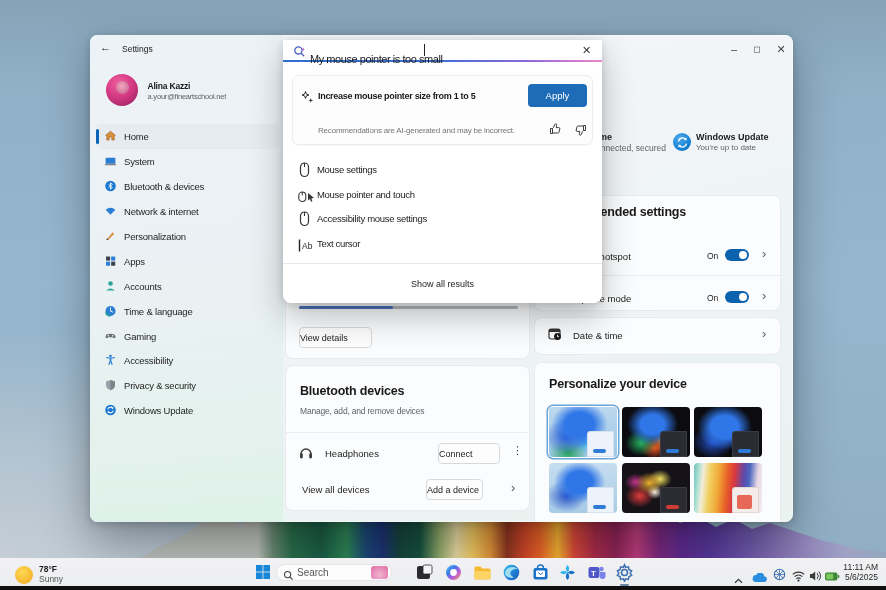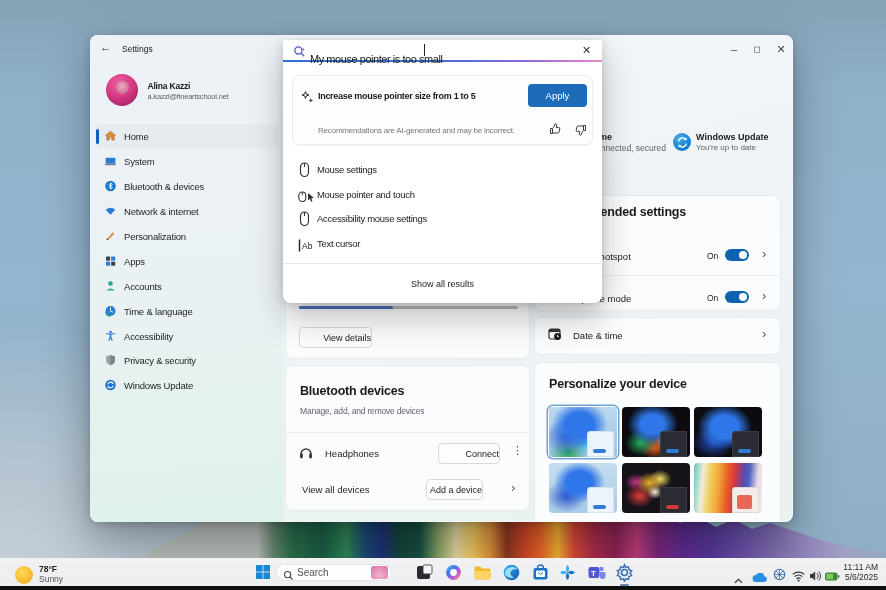--- a/index.html
+++ b/index.html
@@ -47,21 +47,21 @@
 .wuico{position:absolute;left:390px;top:98px;width:18px;height:18px;border-radius:50%;
 background:radial-gradient(circle at 35% 30%,#4fa8e8,#1583d6 60%,#0b6cc0);}
 .wuico svg{position:absolute;left:2.5px;top:2.5px}
 .wutitle{position:absolute;left:413px;top:97px;font-size:9px;font-weight:bold;color:#1b1b1b}
 .wusub{position:absolute;left:413px;top:108px;font-size:8px;color:#5f6368}
 
 .tog{position:absolute;width:24px;height:12px;border-radius:6.5px;background:#0d62ad}
 .tog:after{content:"";position:absolute;right:2px;top:2px;width:8px;height:8px;border-radius:50%;background:#fff}
 
 .btn{position:absolute;background:#fdfdfd;border:1px solid #d7dadd;border-radius:4px;
-font-size:9px;color:#1b1b1b;text-align:right}
+font-size:9px;color:#1b1b1b;text-align:left}
 
 .thumb{position:absolute;width:68px;height:50px;border-radius:4px;overflow:hidden}
 .minwin{position:absolute;border-radius:3px 0 0 0}
 .minbar{position:absolute;border-radius:2px}
 
 #overlay{position:absolute;left:283px;top:40px;width:319px;height:263px;border-radius:0 0 8px 8px;
 background:#fff;box-shadow:0 14px 34px rgba(0,0,0,.25),0 2px 8px rgba(0,0,0,.14)}
 #searchbar{position:absolute;left:0px;top:0px;width:319px;height:20px;background:#fff;border-radius:3px 3px 0 0}
 #searchgrad{position:absolute;left:0px;top:20px;width:319px;height:2px;
 background:linear-gradient(90deg,#2e6fd0 0%,#3f6fd4 48%,#8a6ad8 76%,#d27ad0 92%,#e88ad0 100%)}
@@ -135,21 +135,21 @@
 
 <div id="win">
   <div id="sidebar"></div>
   <div class="backarrow">←</div>
   <div class="apptitle">Settings</div>
   <div class="caption" style="left:637px">–</div>
   <div class="caption" style="left:660px;font-size:9px">◻</div>
   <div class="caption" style="left:684px">✕</div>
   <div class="avatar"></div>
   <div class="pname">Alina Kazzi</div>
-  <div class="pmail">a.kazzi@fineartschool.net</div>
+  <div class="pmail">a.your@fineartschool.net</div>
   <div class="nav" id="nav">
     <div class="navrow sel">
           <span class="navico">
             <svg viewBox="0 0 16 16">
               <path d="M8 2 L14 7.2 L12.6 7.2 L12.6 13 L9.6 13 L9.6 9.2 L6.4 9.2 L6.4 13 L3.4 13 L3.4 7.2 L2 7.2 Z" fill="#d8913c" stroke="#a05a20" stroke-width=".7"></path>
             </svg>
           </span>
           <span class="navtxt">Home</span>
         </div>
     <div class="navrow">
@@ -209,20 +209,30 @@
         </div>
     <div class="navrow">
           <span class="navico">
             <svg viewBox="0 0 16 16">
               <circle cx="8" cy="8" r="6.2" fill="#2a7fd4"></circle>
               <path d="M8 8 L8 3.5 M8 8 L11 9.5" stroke="#fff" stroke-width="1.2" fill="none"></path>
               <path d="M2.2 9.5 A6.2 6.2 0 0 0 8 14.2" stroke="#2ba39a" stroke-width="2" fill="none"></path>
             </svg>
           </span>
           <span class="navtxt">Time &amp; language</span>
+        </div>
+    <div class="navrow">
+          <span class="navico">
+            <svg viewBox="0 0 16 16">
+              <path d="M3 6 Q8 4.3 13 6 Q15 9.5 13.4 10.6 Q12 11.3 10.6 9.4 L5.4 9.4 Q4 11.3 2.6 10.6 Q1 9.5 3 6 Z" fill="#6d7177"></path>
+              <circle cx="5.3" cy="7.6" r=".9" fill="#fff"></circle>
+              <circle cx="10.8" cy="7.6" r=".9" fill="#fff"></circle>
+            </svg>
+          </span>
+          <span class="navtxt">Gaming</span>
         </div>
     <div class="navrow">
           <span class="navico">
             <svg viewBox="0 0 16 16">
               <circle cx="8" cy="3.2" r="1.7" fill="#2a7fd4"></circle>
               <path d="M2.5 5.6 L7 6.4 L7 9 L5.2 13.5 L6.6 14 L8 10.4 L9.4 14 L10.8 13.5 L9 9 L9 6.4 L13.5 5.6 L13.3 4.4 L8 5.2 L2.7 4.4 Z" fill="#2a7fd4"></path>
             </svg>
           </span>
           <span class="navtxt">Accessibility</span>
         </div>

